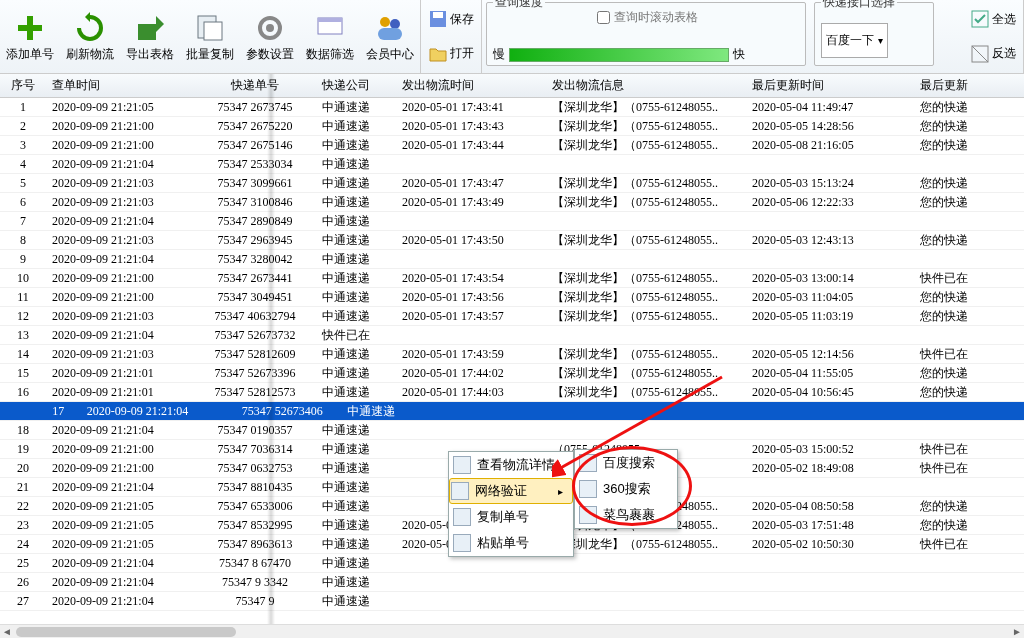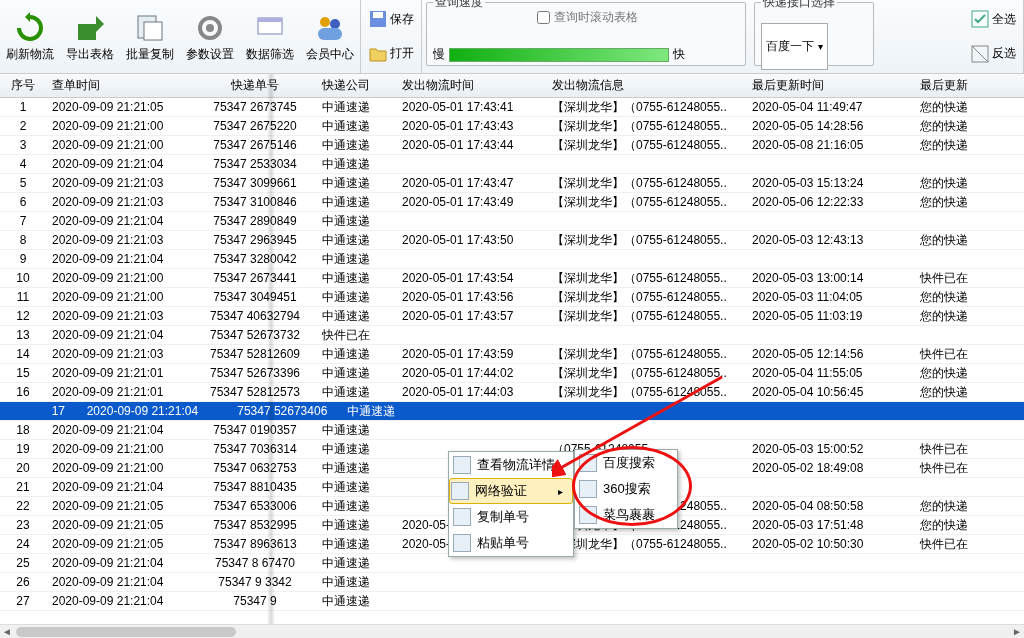--- a/index.html
+++ b/index.html
@@ -14,25 +14,25 @@
 .tb-small-col { display: flex; flex-direction: column; justify-content: space-around; padding: 2px 4px; }
 .tb-sm { display: flex; align-items: center; padding: 2px 3px; cursor: pointer; }
 .tb-sm .ico { width: 20px; height: 20px; margin-right: 2px; }
 
 .panel-box { border: 1px solid #bbb; margin: 2px 4px; padding: 2px 6px 4px; position: relative; background: #f7fbfd; border-radius: 2px; height: 64px; }
 .panel-title { position: absolute; top: -1px; left: 6px; font-size: 12px; background: #f7fbfd; padding: 0 2px; color: #333; transform: translateY(-50%); }
 .speed-row { display: flex; align-items: center; margin-top: 20px; }
 .speed-bar { width: 220px; height: 14px; background: linear-gradient(to right, #10b010, #7fe87f); border: 1px solid #6a6; margin: 0 4px; }
 .chk-row { display: flex; align-items: center; margin: 4px 0 0 0; color: #777; }
 .chk-row input { margin-right: 4px; }
-.select-like { border: 1px solid #aaa; background: #fff; padding: 14px 4px; display: inline-flex; align-items: center; }
+.select-like { border: 1px solid #aaa; background: #fff; padding: 8px 4px; display: inline-flex; align-items: center; }
 .select-like::after { content: "▾"; margin-left: 4px; font-size: 10px; }
 
 
-.grid { overflow: hidden; position: relative; }
+.grid { overflow: hidden; position: relative; font-family: Liberation Serif, serif; }
 .ghead { display: flex; background: linear-gradient(#f8fbfd,#e9eef3); border-bottom: 1px solid #ccc; height: 24px; align-items: center; }
 .ghead .cell, .grow .cell { padding: 2px 6px; overflow: hidden; white-space: nowrap; text-overflow: ellipsis; }
 .grow { display: flex; height: 19px; align-items: center; border-bottom: 1px solid #f0f0f0; }
 .grow.sel { background: #0a5acb; color: #fff; padding-left: 36px; }
 .c0 { width: 46px; text-align: center; }
 .c1 { width: 148px; }
 .c2 { width: 122px; text-align: center; }
 .c3 { width: 80px; }
 .c4 { width: 150px; }
 .c5 { width: 200px; }
@@ -60,20 +60,27 @@
 .scroll-h .arrL, .scroll-h .arrR { width: 14px; text-align: center; color: #666; font-size: 10px; }
 .scroll-h .arrR { margin-left: auto; }
 </style>
 </head>
 <body>
 
 <div class="toolbar">
   <div class="tb-group">
     <div class="tb-btn">
       <svg class="ico" viewBox="0 0 32 32">
+          <rect x="13" y="4" width="6" height="24" fill="#34a000"></rect>
+          <rect x="4" y="13" width="24" height="6" fill="#34a000"></rect>
+        </svg>
+      <span class="lbl">添加单号</span>
+    </div>
+    <div class="tb-btn">
+      <svg class="ico" viewBox="0 0 32 32">
           <path d="M16 5 A11 11 0 1 1 5 16" fill="none" stroke="#2a9000" stroke-width="4"></path>
           <polygon points="16,0 16,10 11,5" fill="#2a9000"></polygon>
         </svg>
       <span class="lbl">刷新物流</span>
     </div>
     <div class="tb-btn">
       <svg class="ico" viewBox="0 0 32 32">
           <rect x="4" y="12" width="18" height="16" fill="#3a8e2e"></rect>
           <polygon points="22,4 30,12 22,20" fill="#3a8e2e"></polygon>
         </svg>

